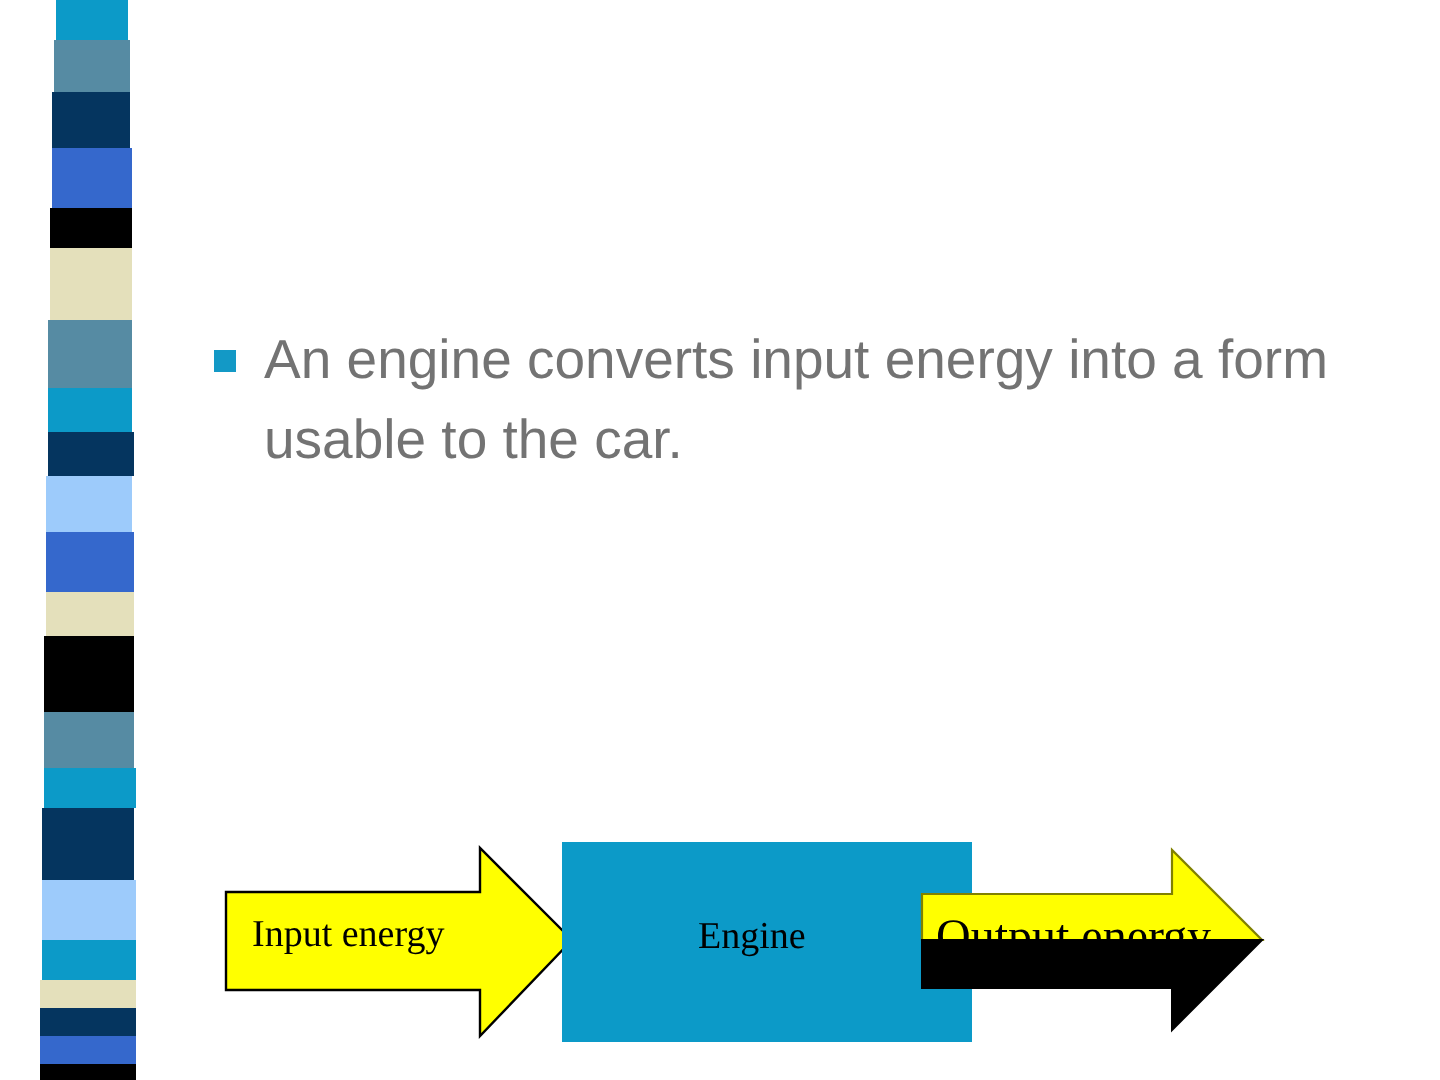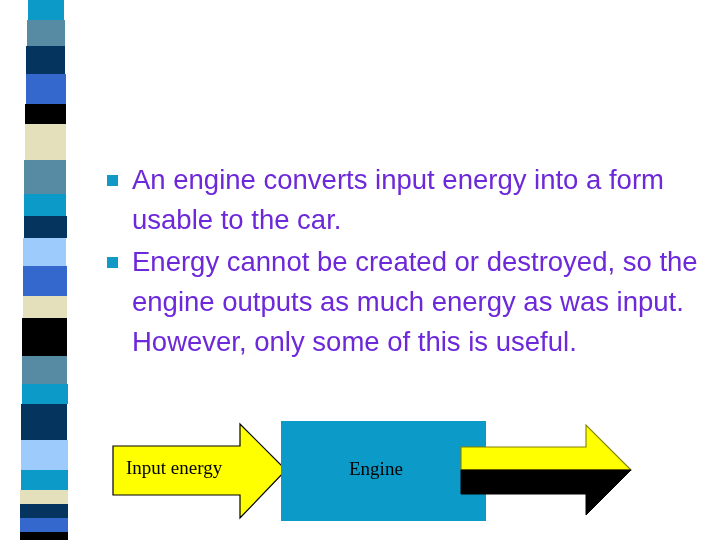--- a/index.html
+++ b/index.html
@@ -49,21 +49,21 @@
     top: 160px;
     width: 600px;
   }
   .bullet-item {
     position: relative;
     padding-left: 28px;
     margin-bottom: 2px;
     font-family: "Liberation Sans", sans-serif;
     font-size: 27.5px;
     line-height: 40px;
-    color: #6d28d9;
+    color: #737373;
   }
   .bullet-marker {
     position: absolute;
     left: 3px;
     top: 15px;
     width: 11px;
     height: 11px;
     background: #1399c6;
   }
 
@@ -89,21 +89,21 @@
     top: 457px;
     font-size: 19px;
   }
   #engine-label {
     left: 349px;
     top: 458px;
     font-size: 19px;
   }
   #output-energy-label {
     left: 468px;
-    top: 468px;
+    top: 456px;
     font-size: 24px;
   }
 </style>
 </head>
 <body>
 
 <div id="slide">
 
   <div id="stripe-column">
       <div class="stripe" style="top: 0px; left: 28px; width: 36px; height: 20px; background: rgb(12, 154, 200);"></div>
@@ -129,24 +129,20 @@
       <div class="stripe" style="top: 518px; left: 20px; width: 48px; height: 14px; background: rgb(53, 104, 204);"></div>
       <div class="stripe" style="top: 532px; left: 20px; width: 48px; height: 8px; background: rgb(0, 0, 0);"></div>
     </div>
 
 
   <div id="body-list">
     <div class="bullet-item">
       <span class="bullet-marker"></span>
       <span>An engine converts input energy into a form usable to the car.</span>
     </div>
-    <div class="bullet-item">
-      <span class="bullet-marker"></span>
-      <span>Energy cannot be created or destroyed, so the engine outputs as much energy as was input. However, only some of this is useful.</span>
-    </div>
   </div>
 
   <div id="energy-diagram">
     <svg width="720" height="540" viewBox="0 0 720 540" xmlns="http://www.w3.org/2000/svg">
 
       <polygon points="113,446 240,446 240,424 286,470 240,518 240,495 113,495" fill="#ffff00" stroke="#000000" stroke-width="1.2"></polygon>
 
       <rect x="281" y="421" width="205" height="100" fill="#0c9ac8"></rect>
 
       <polygon points="461,447 586,447 586,425 631,470 461,470" fill="#ffff00" stroke="#808000" stroke-width="1.1"></polygon>

